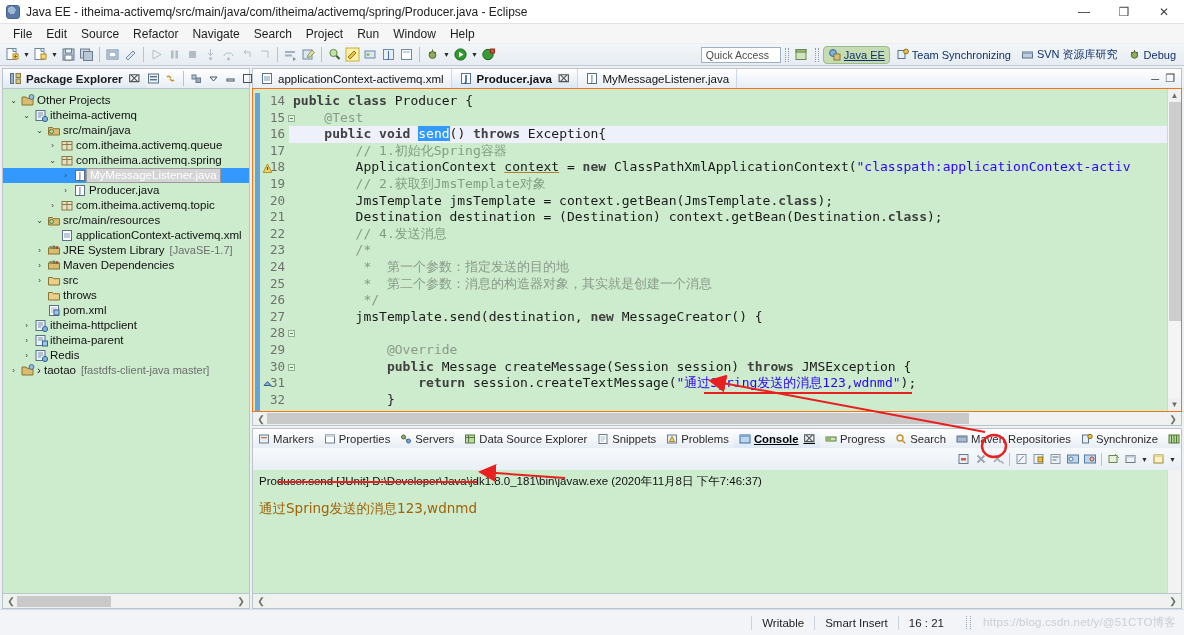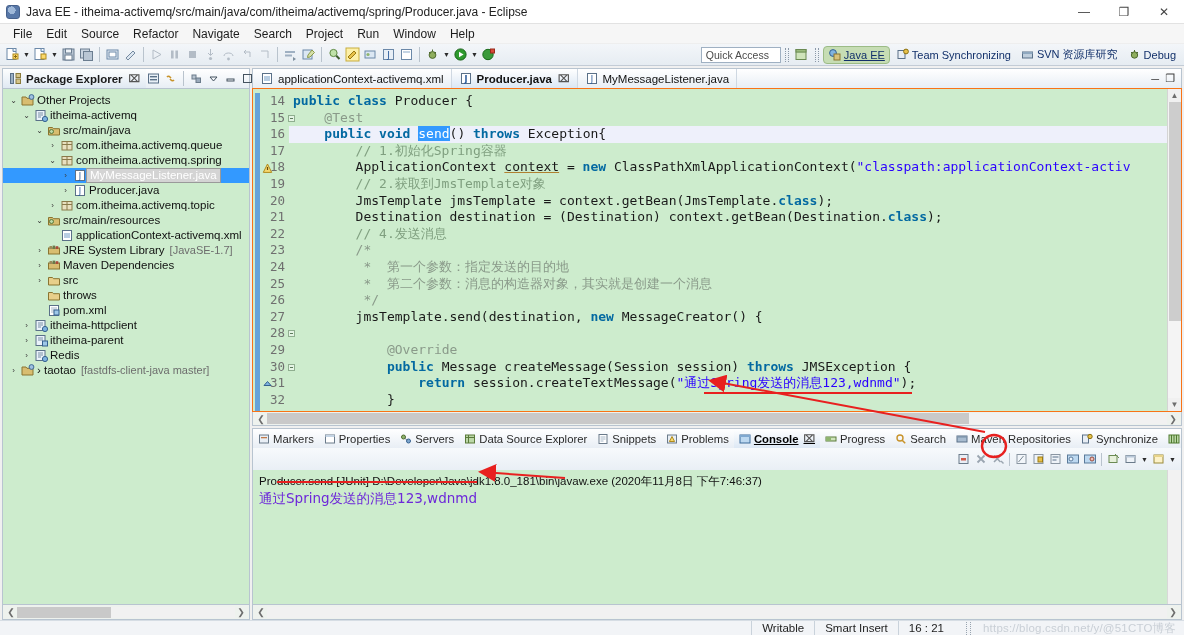--- a/index.html
+++ b/index.html
@@ -138,21 +138,21 @@
   .fold { position:absolute; right:-6px; top:5px; width:7px; height:7px;
           border:1px solid #8fae8f; background:#e4f4e4; }
   .fold:before { content:""; position:absolute; left:1px; top:2px; width:3px; height:1px; background:#5c7a5c; }
   .gmark { position:absolute; left:9px; top:3px; width:11px; height:11px; }
   .code {
     flex:1; padding-top:4px; overflow:hidden; position:relative;
     font-family:"DejaVu Sans Mono", monospace; font-size:13px; min-width:0;
   }
   .cl { height:16.6px; line-height:16.6px; white-space:pre; padding-left:4px; }
   .cl.cur { background:#eef0fb; }
-  .kw { color:#0369a1; font-weight:bold; }
+  .kw { color:#404040; font-weight:bold; }
   .cm { color:#7f9f7f; }
   .cmj { color:#8a9a8a; }
   .str { color:#2a00ff; }
   .sel { background:#3399ff; color:#ffffff; }
   .und { text-decoration:underline; text-decoration-color:#b08030; }
   .ed-vscroll {
     width:14px; flex:none; background:#f0f0f0; border-left:1px solid #d4d4d4;
     display:flex; flex-direction:column; align-items:center;
   }
   .vs-arrow { height:13px; font-size:8px; color:#6d6d6d; line-height:13px; }
@@ -182,35 +182,35 @@
     border-right:1px solid #b8c4d0; padding-right:4px; gap:2px; position:relative;
   }
   .ct { width:15px; height:16px; display:flex; align-items:center; justify-content:center; }
   .csep { width:1px; height:13px; background:#b9c3cd; margin:0 2px; }
   .con-body {
     flex:1; background:#cdeccd; border:1px solid #b8c4d0; border-top:none;
     overflow:hidden; padding:4px 6px; min-height:0; position:relative;
   }
   .con-line1 { font-size:11.5px; color:#111; white-space:nowrap; line-height:15px; }
   .con-out {
-    font-size:13.5px; color:#6d28d9; white-space:nowrap; line-height:18px;
-    font-family:"DejaVu Sans", sans-serif; display:inline-block; margin-top:0;
+    font-size:13.5px; color:#a16207; white-space:nowrap; line-height:18px;
+    font-family:"DejaVu Sans", sans-serif; display:inline-block; margin-top:10px;
   }
   .con-vscroll {
     position:absolute; right:0; top:0; bottom:0; width:14px; background:#f2f2f2;
     border-left:1px solid #d8d8d8;
   }
   .con-hscroll {
     height:15px; flex:none; background:#eef2ee; border:1px solid #b8c4d0; border-top:none;
     display:flex; align-items:center; padding:0 2px;
   }
 
   
   .statusbar {
-    height:15px; flex:none; display:flex; align-items:center;
+    height:26px; flex:none; display:flex; align-items:center;
     background:#f2f4f7; border-top:1px solid #d6dde4; font-size:11.5px; color:#1d1d1d;
   }
   .sb-spacer { flex:1; }
   .sb-cell { padding:0 10px; border-left:1px solid #c9d2db; height:14px;
              display:flex; align-items:center; white-space:nowrap; }
   .sb-grip { width:5px; height:13px; border-left:1px dotted #98a4b0; border-right:1px dotted #98a4b0;
              margin:0 12px; }
   .watermark {
     margin-right:8px; font-size:11.5px; color:#c9cfd6; white-space:nowrap; letter-spacing:0.2px;
   }

